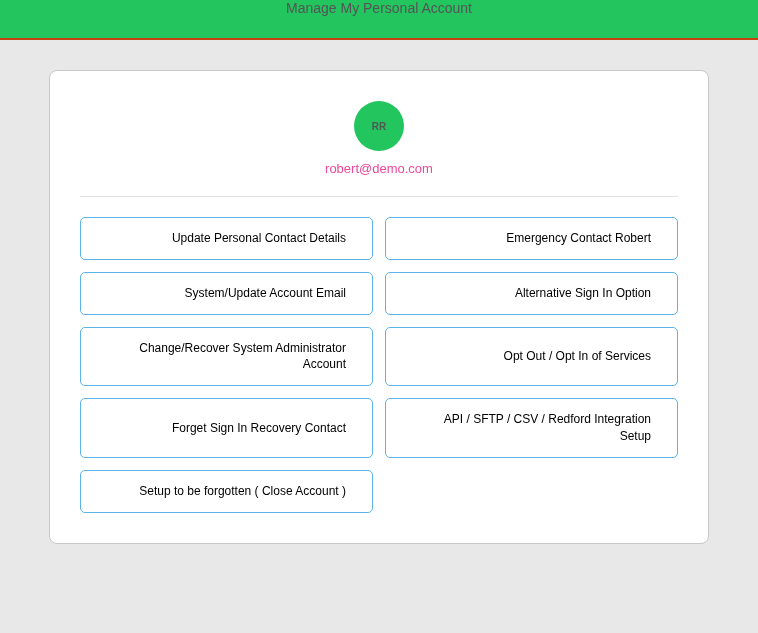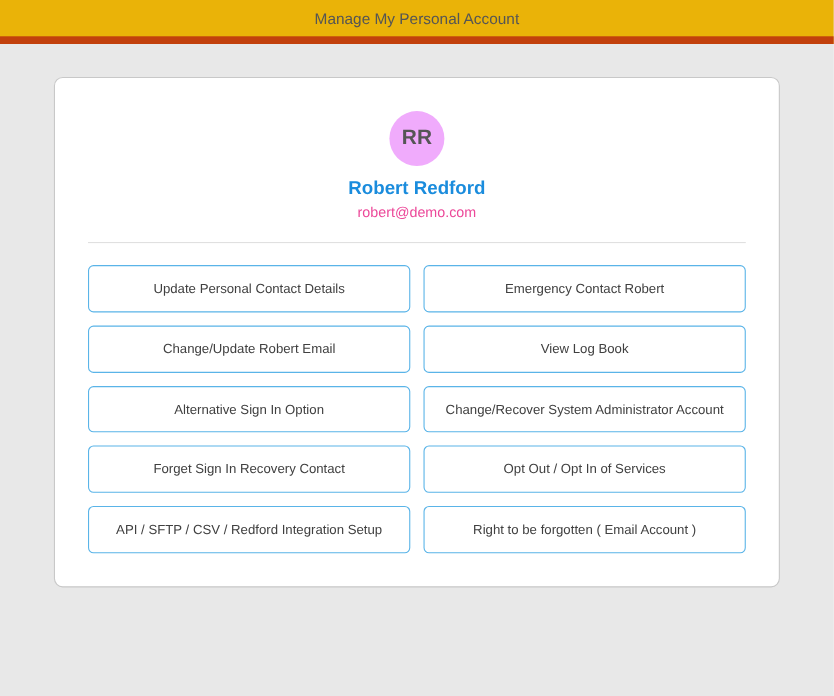--- a/index.html
+++ b/index.html
@@ -13,24 +13,24 @@
       height: 633px;
       background-color: #e8e8e8;
       font-family: Arial, sans-serif;
       font-size: 13px;
       color: #333;
     }
 
     .top-bar {
       width: 100%;
       height: 40px;
-      background-color: #eab308;
-      border-bottom: 7px solid #c2410c;
+      background-color: #22c55e;
+      border-bottom: 2px solid #c2410c;
       display: flex;
-      align-items: center;
+      align-items: flex-start;
       justify-content: center;
     }
 
     .top-bar-title {
       font-size: 14px;
       color: #555;
       font-weight: normal;
     }
 
     .page-body {
@@ -52,26 +52,26 @@
       display: flex;
       flex-direction: column;
       align-items: center;
       margin-bottom: 20px;
     }
 
     .avatar {
       width: 50px;
       height: 50px;
       border-radius: 50%;
-      background-color: #f0abfc;
+      background-color: #22c55e;
       display: flex;
       align-items: center;
       justify-content: center;
       color: #555;
-      font-size: 19px;
+      font-size: 10px;
       font-weight: bold;
       margin-bottom: 10px;
     }
 
     .profile-name {
       color: #1a8cdd;
       font-size: 17px;
       font-weight: bold;
       margin-bottom: 4px;
     }
@@ -90,59 +90,57 @@
     .buttons-grid {
       display: grid;
       grid-template-columns: 1fr 1fr;
       gap: 12px;
     }
 
     .action-btn {
       border: 1.5px solid #5ab4e8;
       border-radius: 5px;
       background: #ffffff;
-      color: #404040;
+      color: #000000;
       font-size: 12px;
-      padding: 12px 8px;
-      text-align: center;
+      padding: 12px 26px;
+      text-align: right;
       cursor: pointer;
       line-height: 1.4;
       transition: background 0.15s;
     }
   </style>
 </head>
 <body>
 
 <div class="top-bar">
   <span class="top-bar-title">Manage My Personal Account</span>
 </div>
 
 <div class="page-body">
   <div class="card">
 
     <div class="profile-section">
       <div class="avatar">RR</div>
-      <div class="profile-name">Robert Redford</div>
       <div class="profile-email">robert@demo.com</div>
     </div>
 
     <hr class="divider">
 
     <div class="buttons-grid">
 
       <button class="action-btn">Update Personal Contact Details</button>
       <button class="action-btn">Emergency Contact Robert</button>
 
-      <button class="action-btn">Change/Update Robert Email</button>
-      <button class="action-btn">View Log Book</button>
+      <button class="action-btn">System/Update Account Email</button>
 
       <button class="action-btn">Alternative Sign In Option</button>
       <button class="action-btn">Change/Recover System Administrator Account</button>
 
+      <button class="action-btn">Opt Out / Opt In of Services</button>
       <button class="action-btn">Forget Sign In Recovery Contact</button>
-      <button class="action-btn">Opt Out / Opt In of Services</button>
 
       <button class="action-btn">API / SFTP / CSV / Redford Integration Setup</button>
-      <button class="action-btn">Right to be forgotten ( Email Account )</button>
+      <button class="action-btn">Setup to be forgotten ( Close Account )</button>
     </div>
 
   </div>
 </div>
 
 </body></html>

